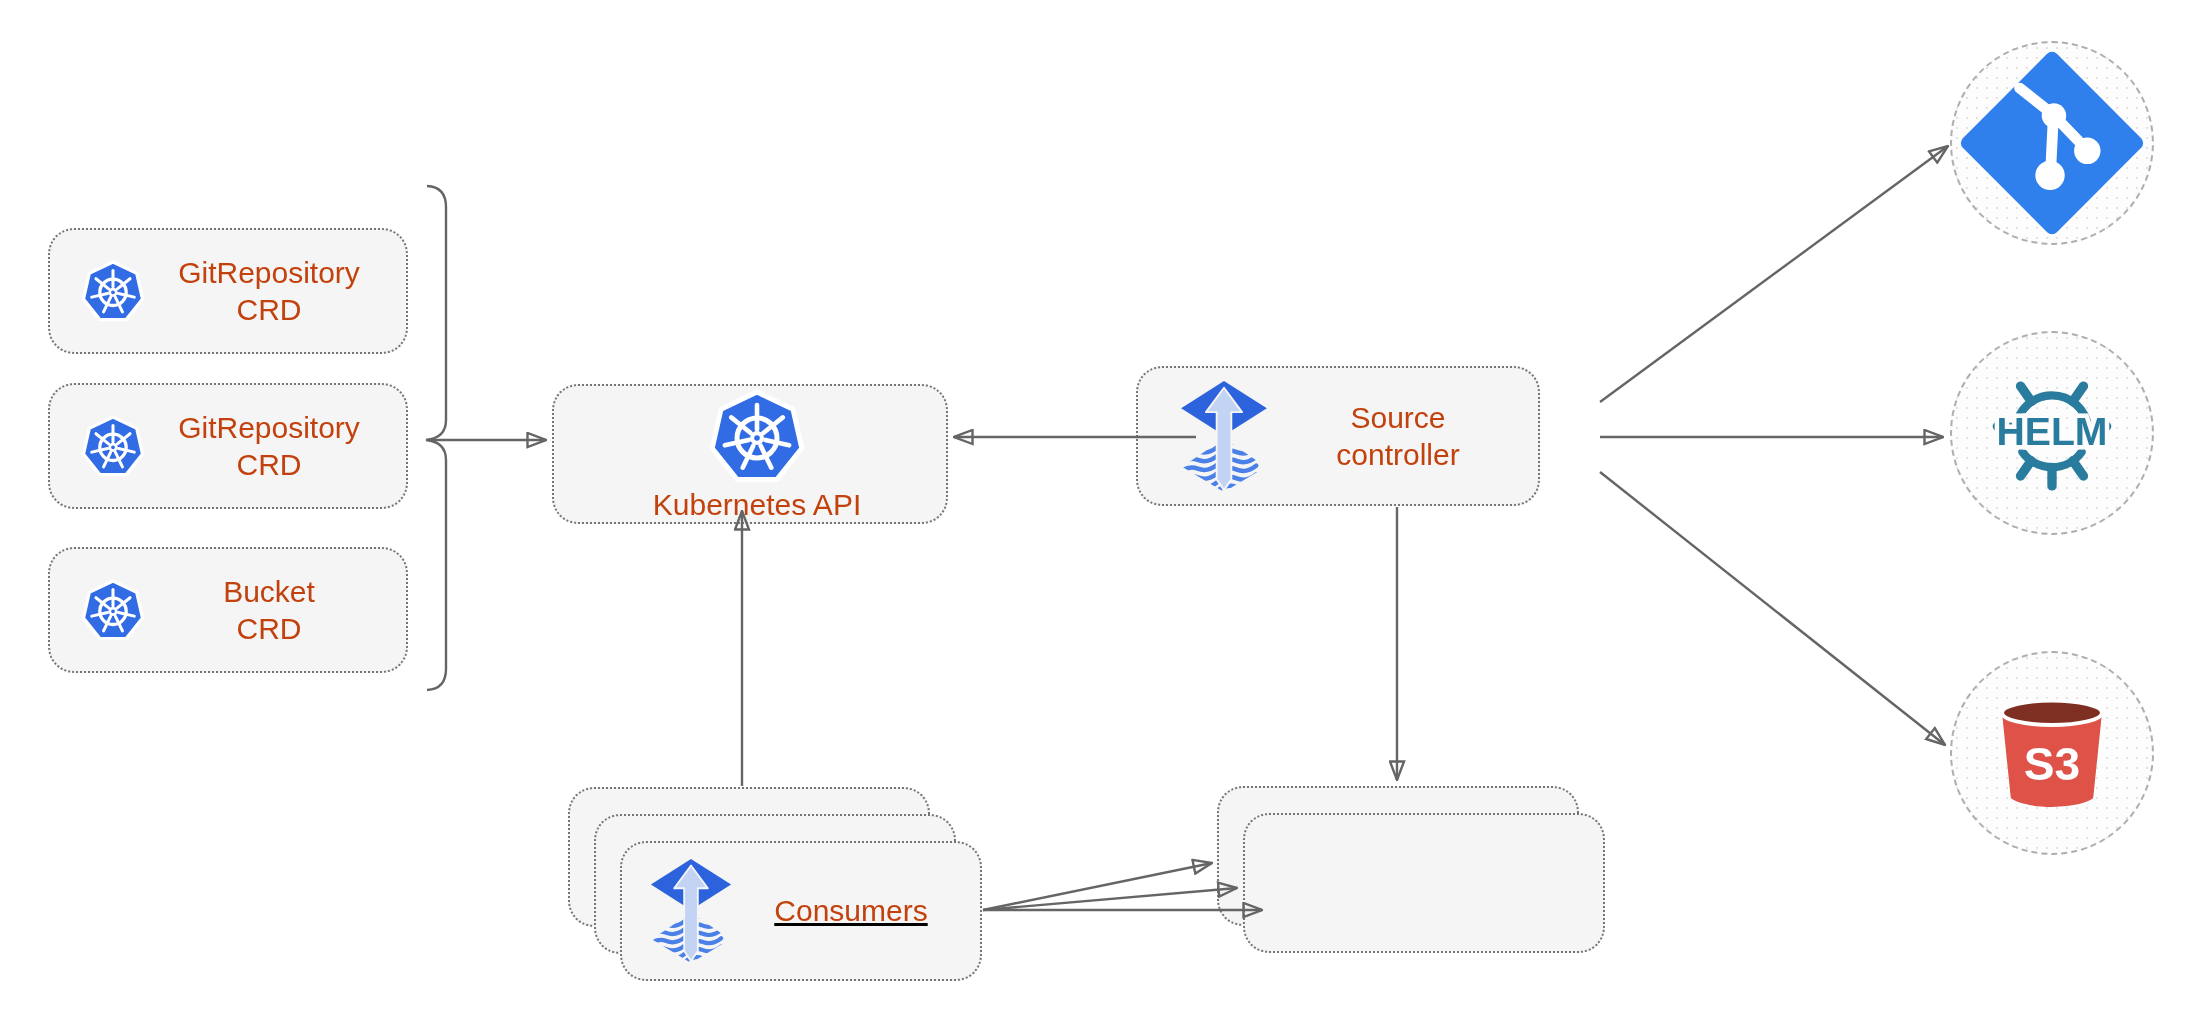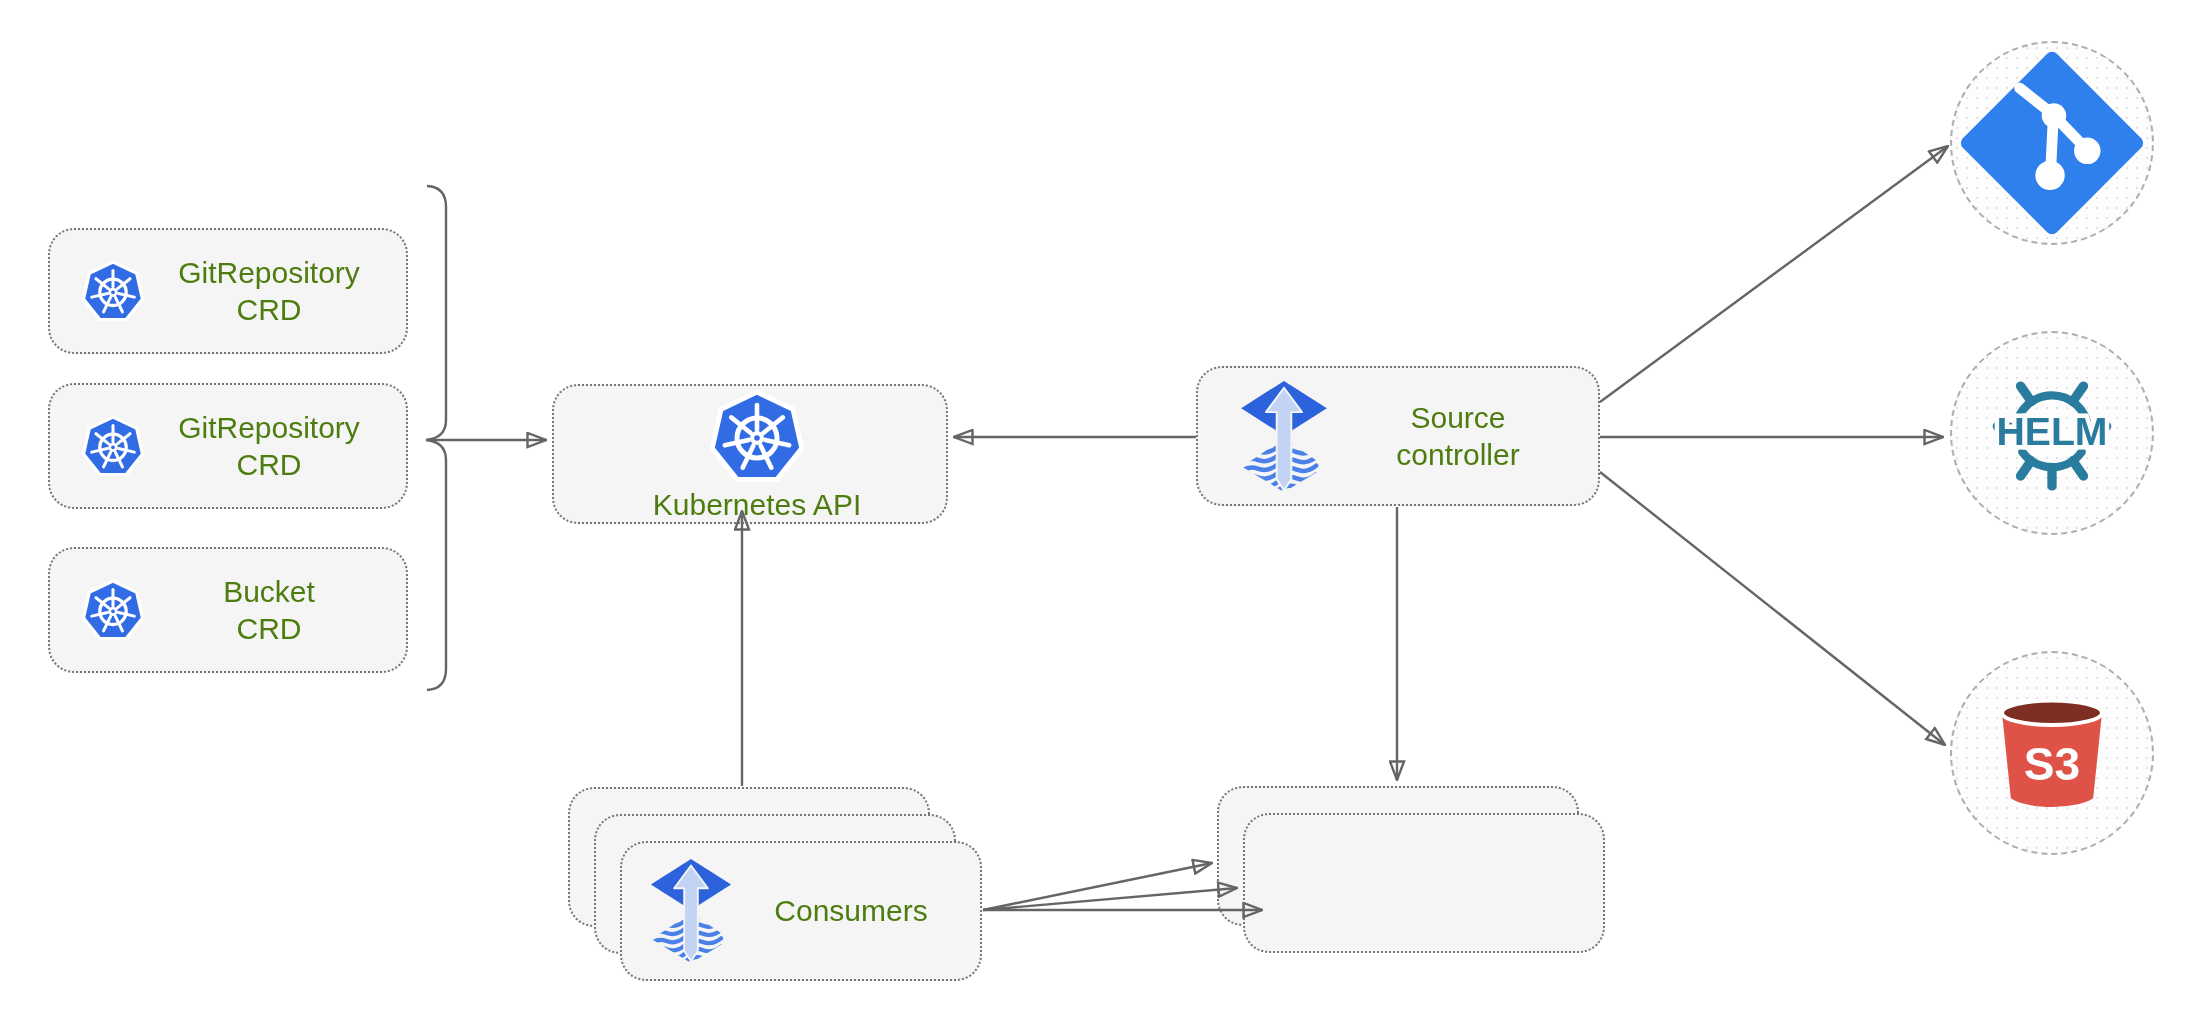--- a/index.html
+++ b/index.html
@@ -15,31 +15,31 @@
     box-sizing: border-box;
     background: #f5f5f5;
     border: 2.5px dotted #757575;
     border-radius: 26px;
     display: flex;
     align-items: center;
   }
   .node .label {
     flex: 1;
     text-align: center;
-    color: #4d7c0f;
+    color: #c2410c;
     font-size: 30px;
     line-height: 1.25;
   }
   .label span { display: block; }
   .crd { left: 48px; width: 360px; height: 126px; padding: 0 14px 0 30px; }
   .icon { flex: 0 0 auto; display: block; }
   .api-box { left: 552px; top: 384px; width: 396px; height: 140px; padding: 0 10px 0 24px; flex-direction: column; }
-  .src-box { left: 1196px; top: 366px; width: 404px; height: 140px; padding: 0 10px 0 42px; }
+  .src-box { left: 1136px; top: 366px; width: 404px; height: 140px; padding: 0 10px 0 42px; }
   .stack-layer { width: 362px; height: 140px; }
-  .stack-front { padding: 0 10px 0 28px; }
+  .stack-front { padding: 0 10px 0 28px; text-decoration: underline; }
   .target-circle {
     position: absolute;
     box-sizing: border-box;
     width: 204px; height: 204px;
     border: 2.5px dashed #aeaeae;
     border-radius: 50%;
     background-color: #fdfdfd;
     background-image: radial-gradient(#e2e2e2 1.4px, transparent 1.5px);
     background-size: 10px 10px;
     display: flex; align-items: center; justify-content: flex-start;

